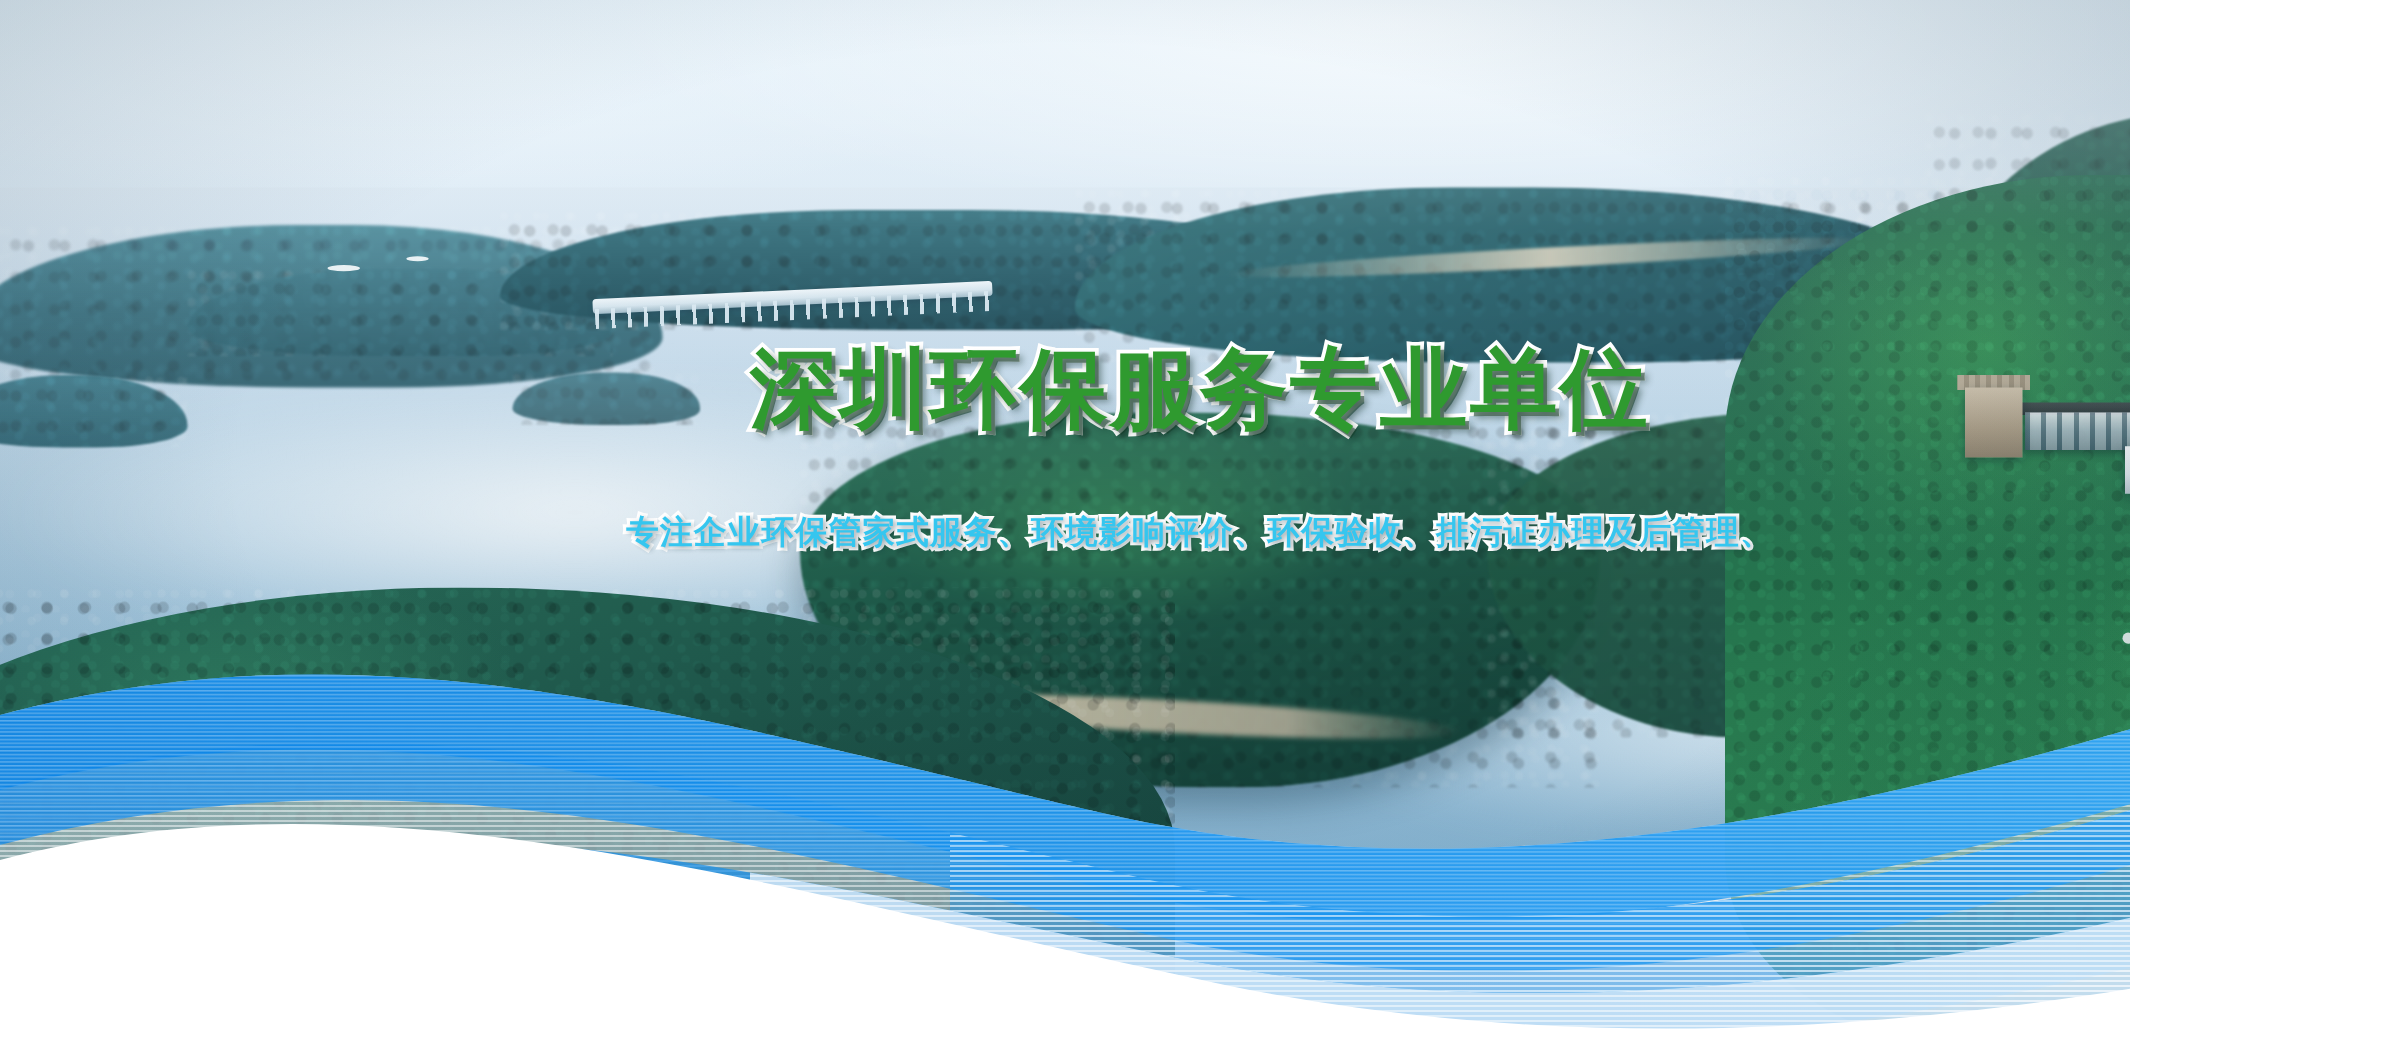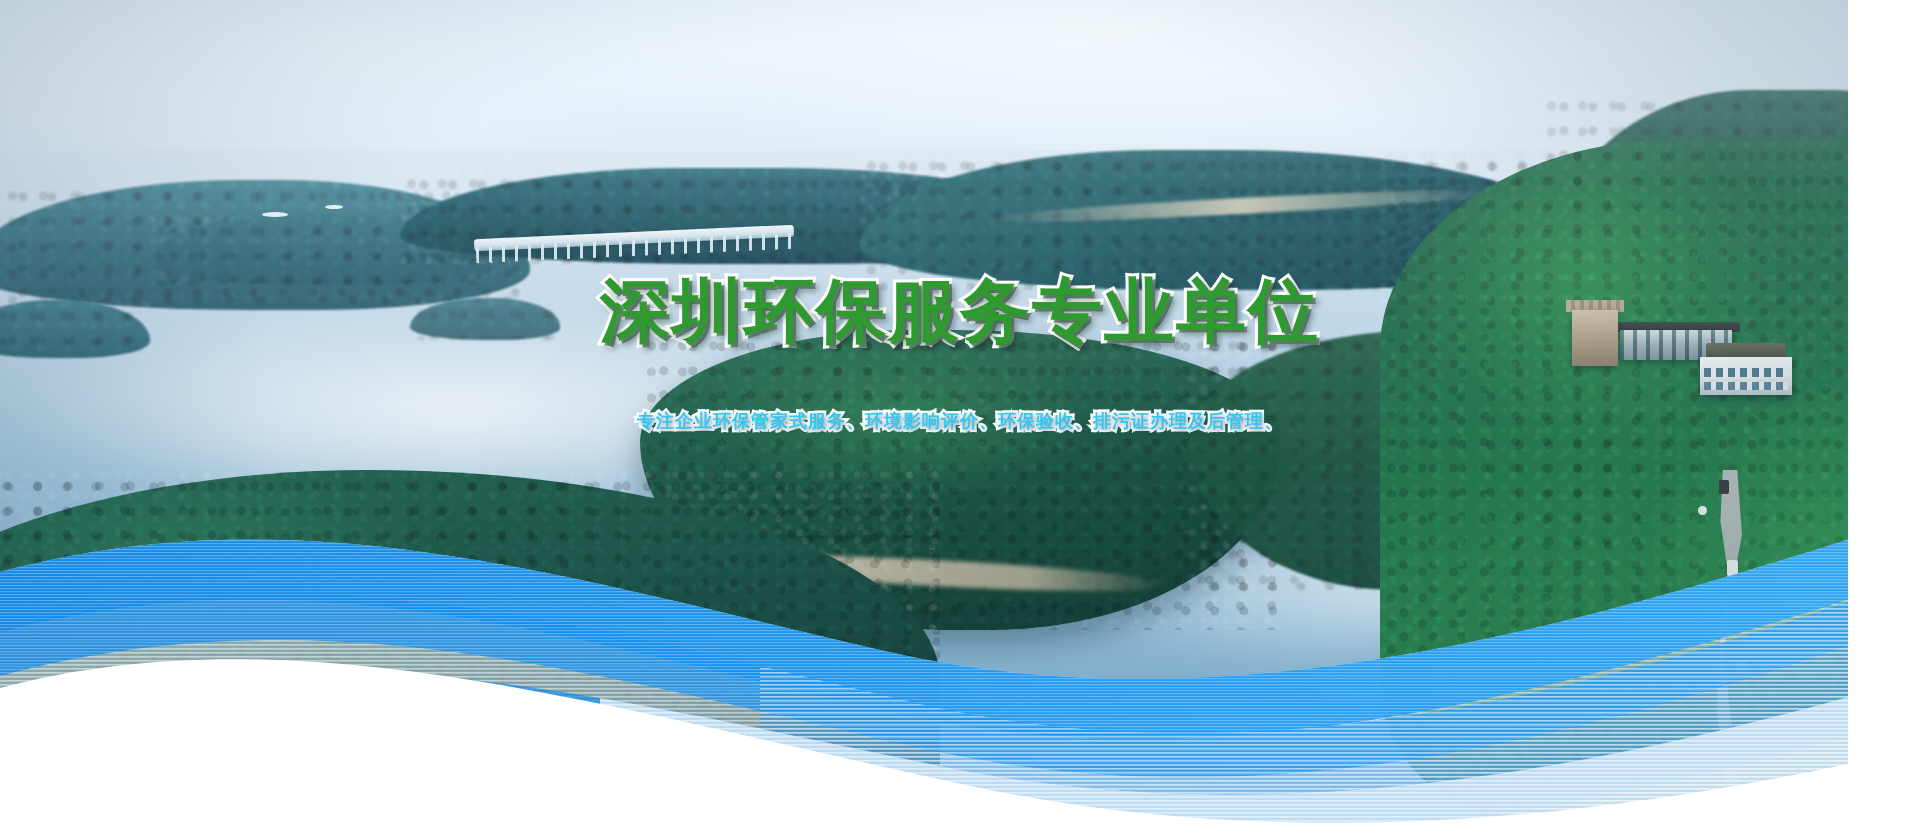--- a/index.html
+++ b/index.html
@@ -1,20 +1,20 @@
 <!DOCTYPE html>
 <html><head>
 <meta charset="utf-8">
 <style>
   html,body{margin:0;padding:0;background:#fff;}
   body{font-family:"Liberation Sans","DejaVu Sans",sans-serif;}
 
   #banner{
     position:relative;
-    width:1848px;height:840px;
+    width:1704px;height:840px;
     overflow:hidden;
     background:#eaf2f8;
   }
 
   
   .scene{position:absolute;inset:0;overflow:hidden;}
 
   
   .sky{
     position:absolute;left:0;top:0;width:1920px;height:320px;
@@ -254,21 +254,21 @@
     color:#2f9a2f;
     -webkit-text-stroke:6px #ffffff;
     paint-order:stroke fill;
     text-shadow:
       3px 3px 0 rgba(20,60,40,.55),
       5px 5px 6px rgba(10,40,30,.45);
     white-space:nowrap;
     pointer-events:auto;
   }
   .sub{
-    font-size:18px;line-height:1;font-weight:700;letter-spacing:1px;
+    font-size:26px;line-height:1;font-weight:700;letter-spacing:1px;
     color:#35c6ef;
     -webkit-text-stroke:5px #ffffff;
     paint-order:stroke fill;
     text-shadow:2px 2px 4px rgba(12,45,60,.45);
     white-space:nowrap;
     pointer-events:auto;
   }
   .sub1{margin-top:66px;}
   .sub2{margin-top:14px;}
 

